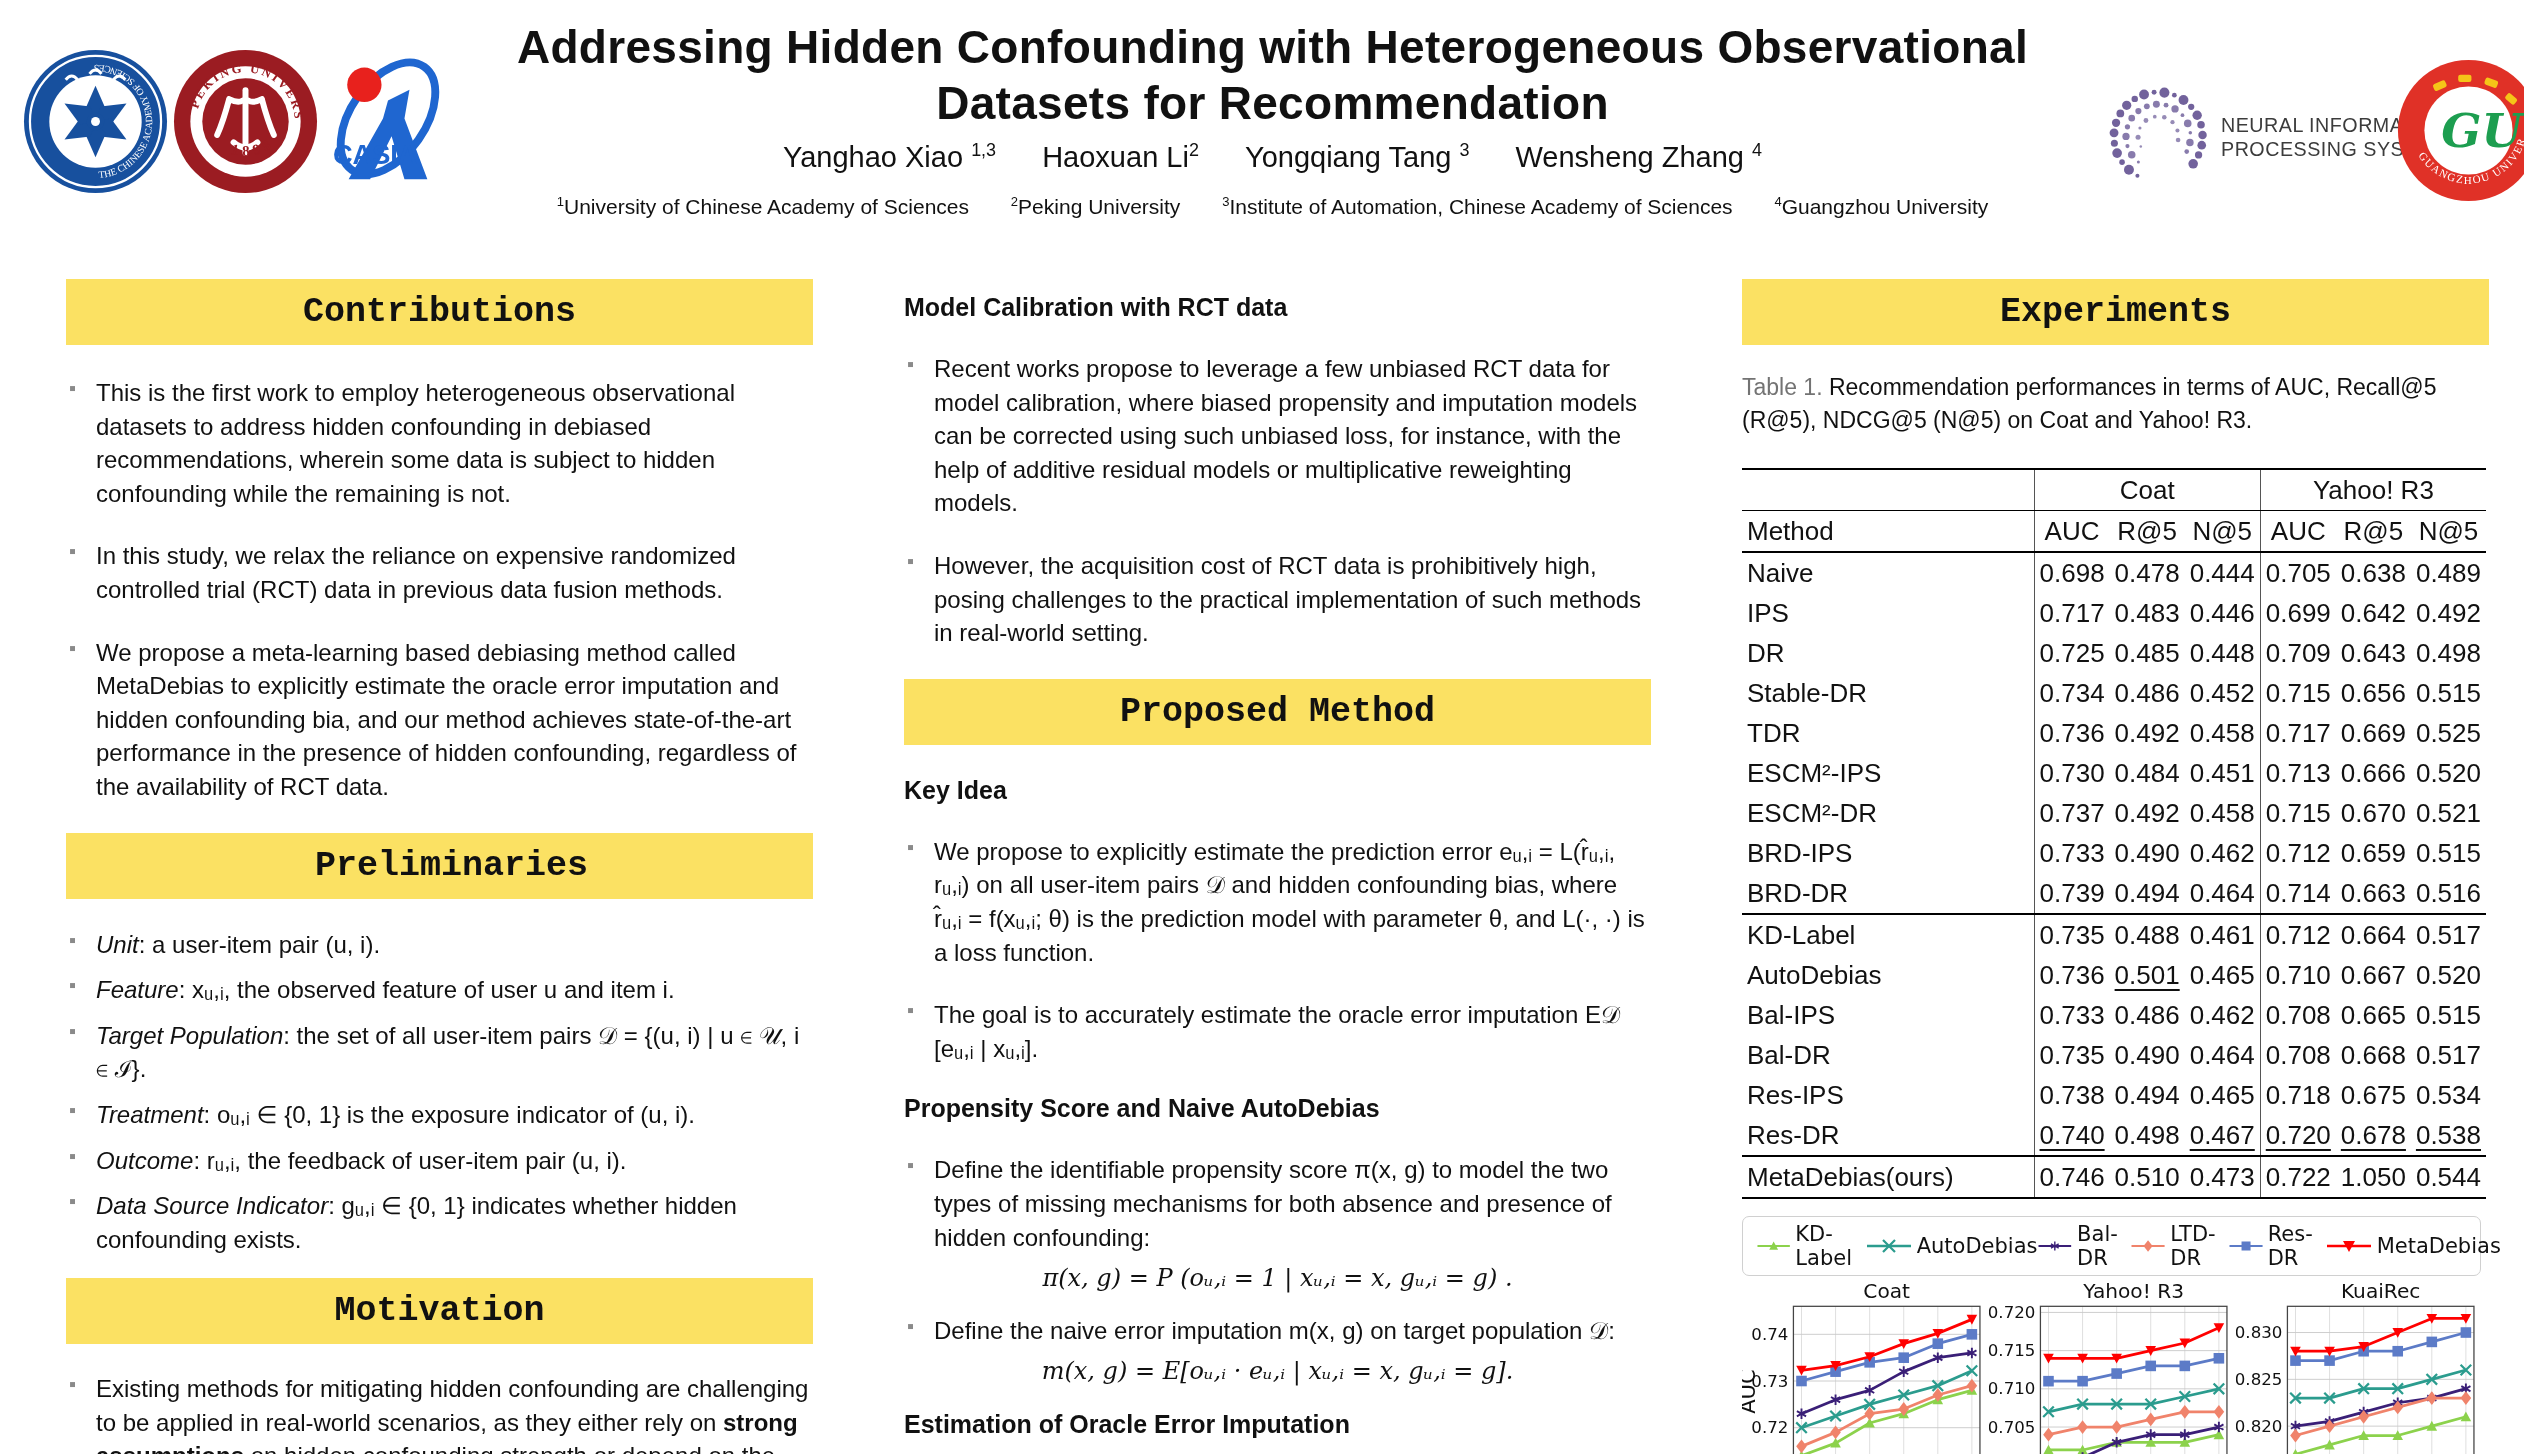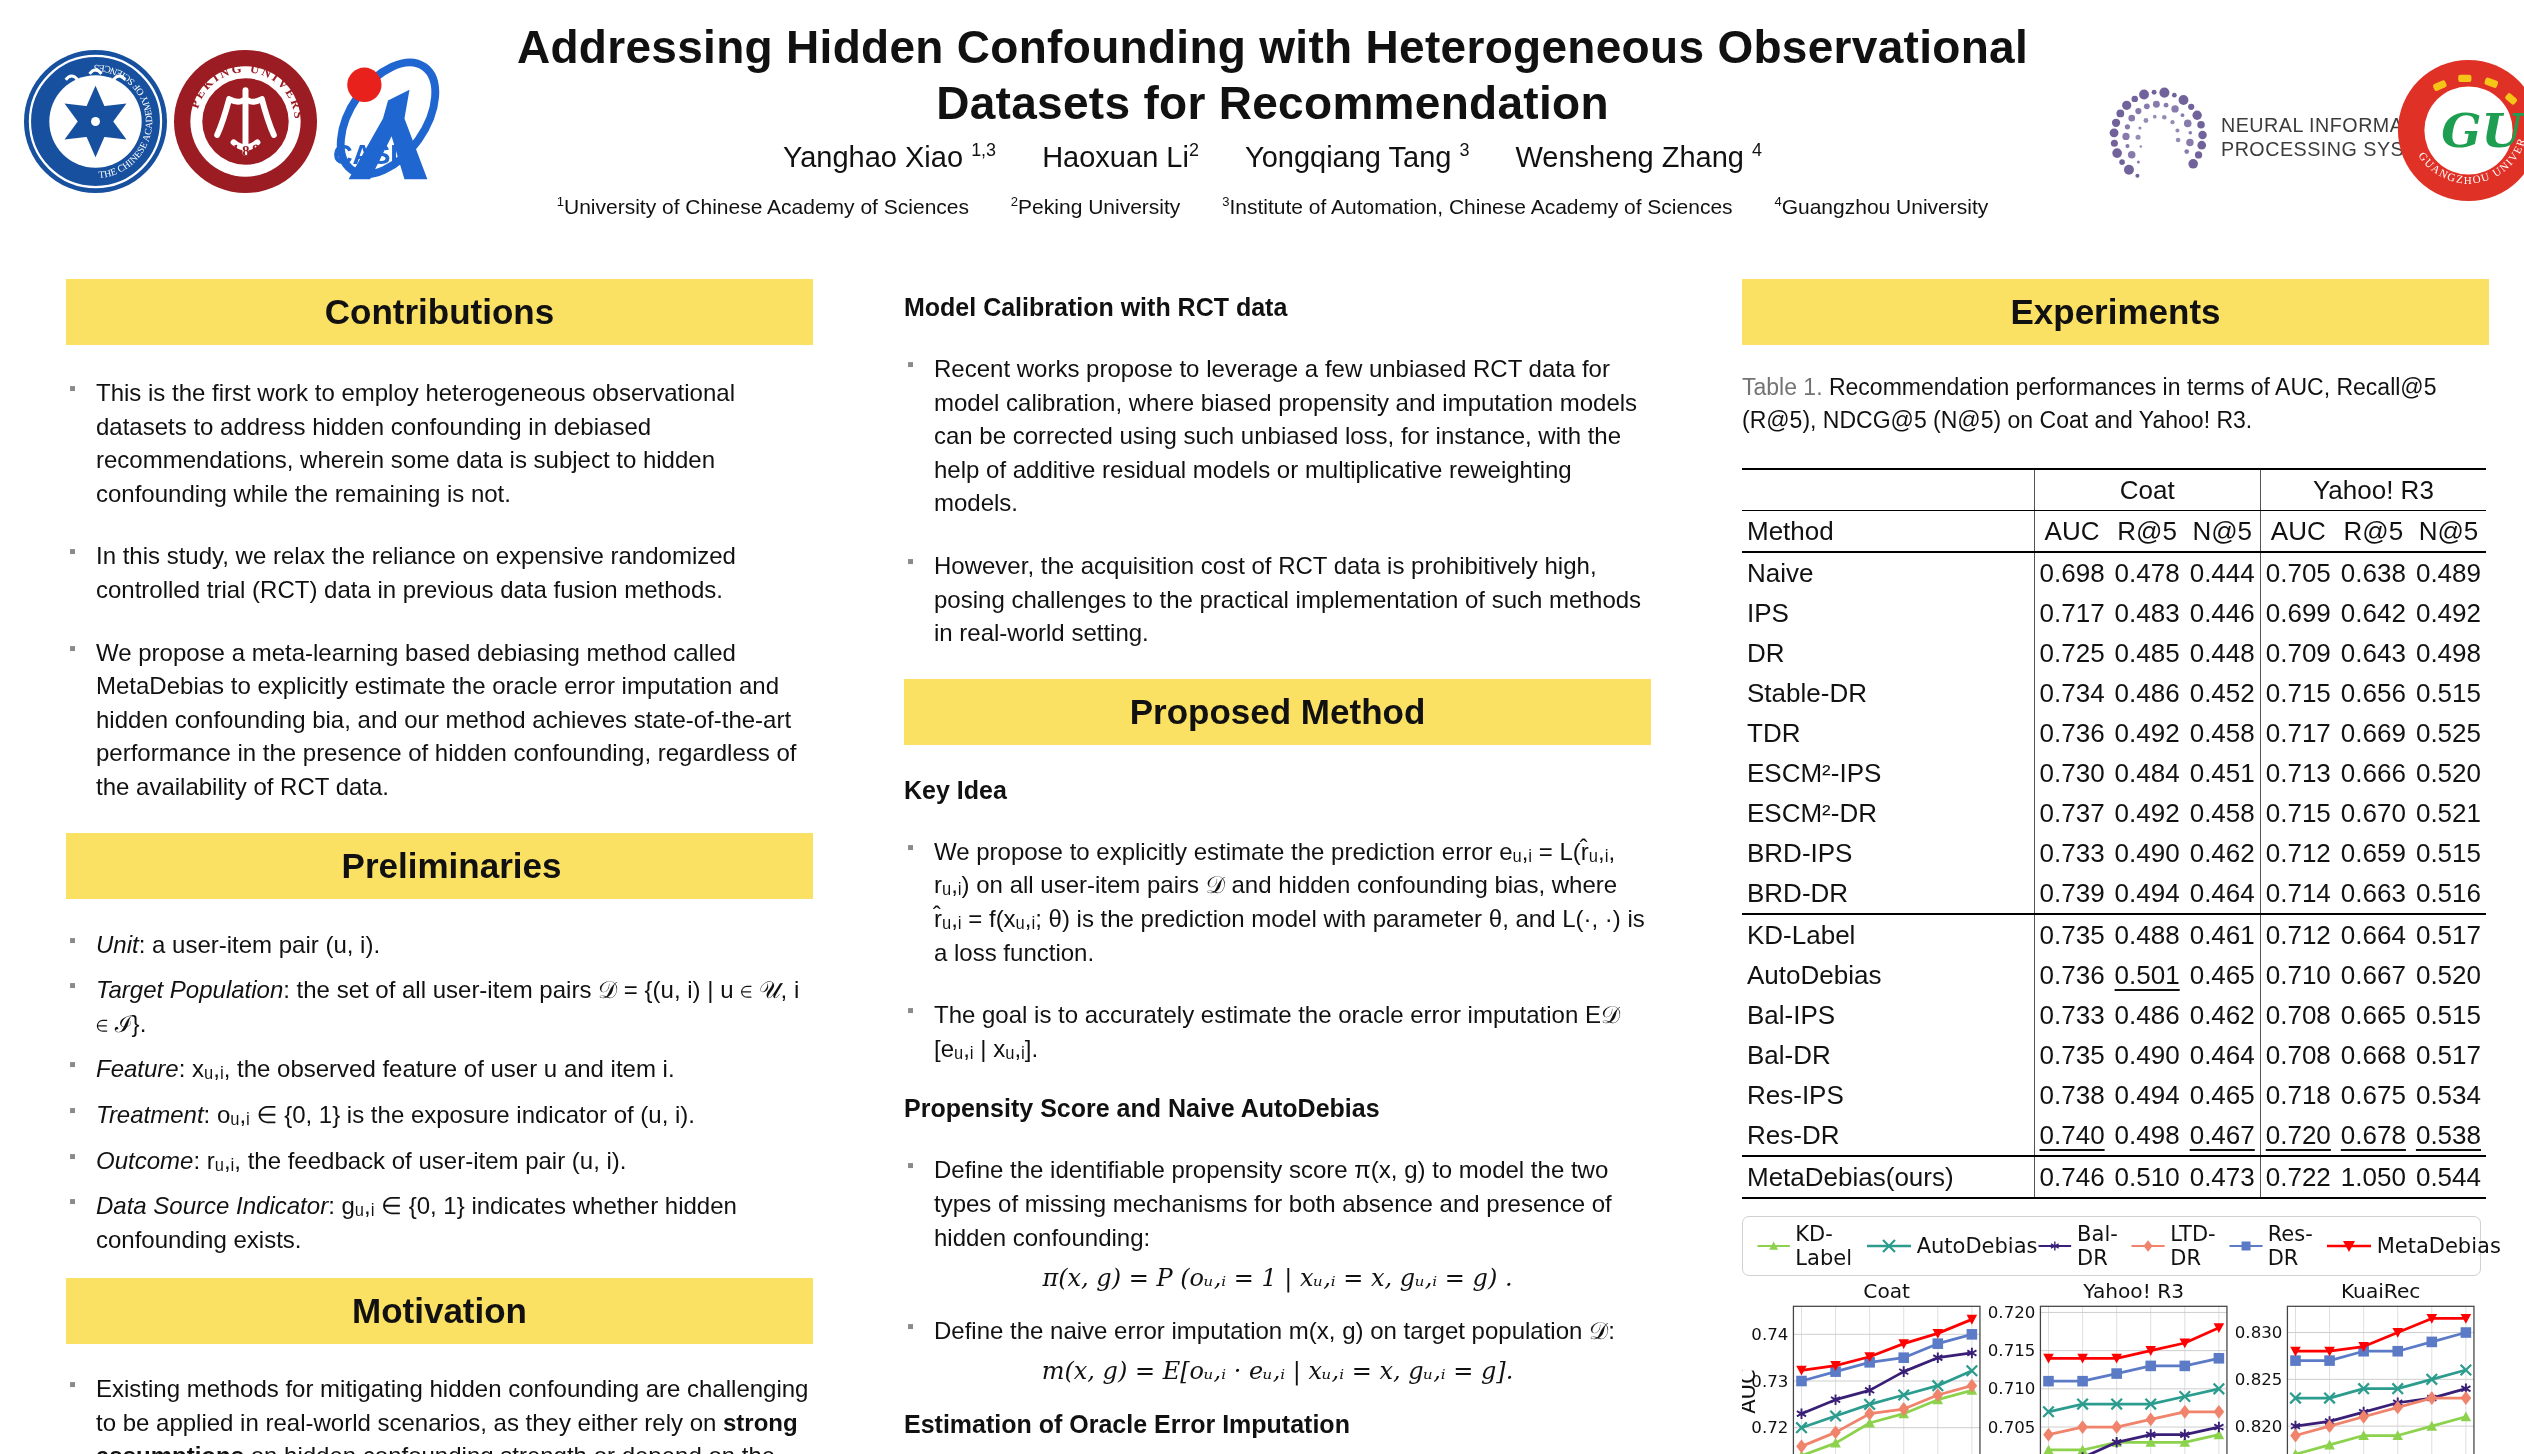--- a/index.html
+++ b/index.html
@@ -15,21 +15,21 @@
   .affils span.aff{margin:12px 18px;}
   sup{font-size:62%;vertical-align:super;}
 
   .logo{position:absolute;}
   .neurips-text{font-size:19.7px;color:#3c3c3c;line-height:1.2;letter-spacing:0.5px;}
 
   
   .col{position:absolute;top:279px;width:747px;}
   #col1{left:66px;} #col2{left:904px;} #col3{left:1742px;}
   .sec-header{background:#FBE163;height:66px;display:flex;align-items:center;justify-content:center;
-    font-size:35px;font-weight:bold;}
+    font-size:35px;font-weight:bold;font-family:Liberation Mono, monospace;}
   .bullets{list-style:none;margin:0;padding:0;font-size:24px;line-height:1.40;}
   li.b{position:relative;padding-left:30px;margin-bottom:29px;}
   li.b::before{content:"▪";position:absolute;left:3px;top:-2px;color:#8a8a8a;font-size:20px;}
   li.tight{margin-bottom:12px;}
   .lead{font-style:italic;}
   .md-h{font-size:25px;font-weight:bold;margin:17px 0 30px 0;}
   .formula{font-family:"DejaVu Serif","DejaVu Sans",serif;font-style:italic;font-size:24px;
     text-align:center;margin:7px 0 30px 0;}
   b.inl{font-weight:bold;}
 
@@ -216,22 +216,22 @@
       <li class="b">This is the first work to employ heterogeneous observational datasets to address hidden confounding in debiased recommendations, wherein some data is subject to hidden confounding while the remaining is not.</li>
       <li class="b">In this study, we relax the reliance on expensive randomized controlled trial (RCT) data in previous data fusion methods.</li>
       <li class="b">We propose a meta-learning based debiasing method called MetaDebias to explicitly estimate the oracle error imputation and hidden confounding bia, and our method achieves state-of-the-art performance in the presence of hidden confounding, regardless of the availability of RCT data.</li>
     </ul>
 
     <div class="sec-header" style="margin-top:5px;padding-left:24px;">
       <span>Preliminaries</span>
       </div>
     <ul class="bullets" style="margin-top:29px;">
       <li class="b tight"><span class="lead">Unit</span><span>: a user-item pair (u, i).</span></li>
+      <li class="b tight"><span class="lead">Feature</span><span>: xᵤ,ᵢ, the observed feature of user u and item i.</span></li>
       <li class="b tight"><span class="lead">Target Population</span><span>: the set of all user-item pairs 𝒟 = {(u, i) | u ∈ 𝒰, i ∈ ℐ}.</span></li>
-      <li class="b tight"><span class="lead">Feature</span><span>: xᵤ,ᵢ, the observed feature of user u and item i.</span></li>
       <li class="b tight"><span class="lead">Treatment</span><span>: oᵤ,ᵢ ∈ {0, 1} is the exposure indicator of (u, i).</span></li>
       <li class="b tight"><span class="lead">Outcome</span><span>: rᵤ,ᵢ, the feedback of user-item pair (u, i).</span></li>
       <li class="b tight"><span class="lead">Data Source Indicator</span><span>: gᵤ,ᵢ ∈ {0, 1} indicates whether hidden confounding exists.</span></li>
     </ul>
 
     <div class="sec-header" style="margin-top:22px;">
       <span>Motivation</span>
       </div>
     <ul class="bullets" style="margin-top:28px;">
       <li class="b"><span>Existing methods for mitigating hidden confounding are challenging to be applied in real-world scenarios, as they either rely on </span><b class="inl">strong assumptions</b><span> on hidden confounding strength or depend on the </span></li>

